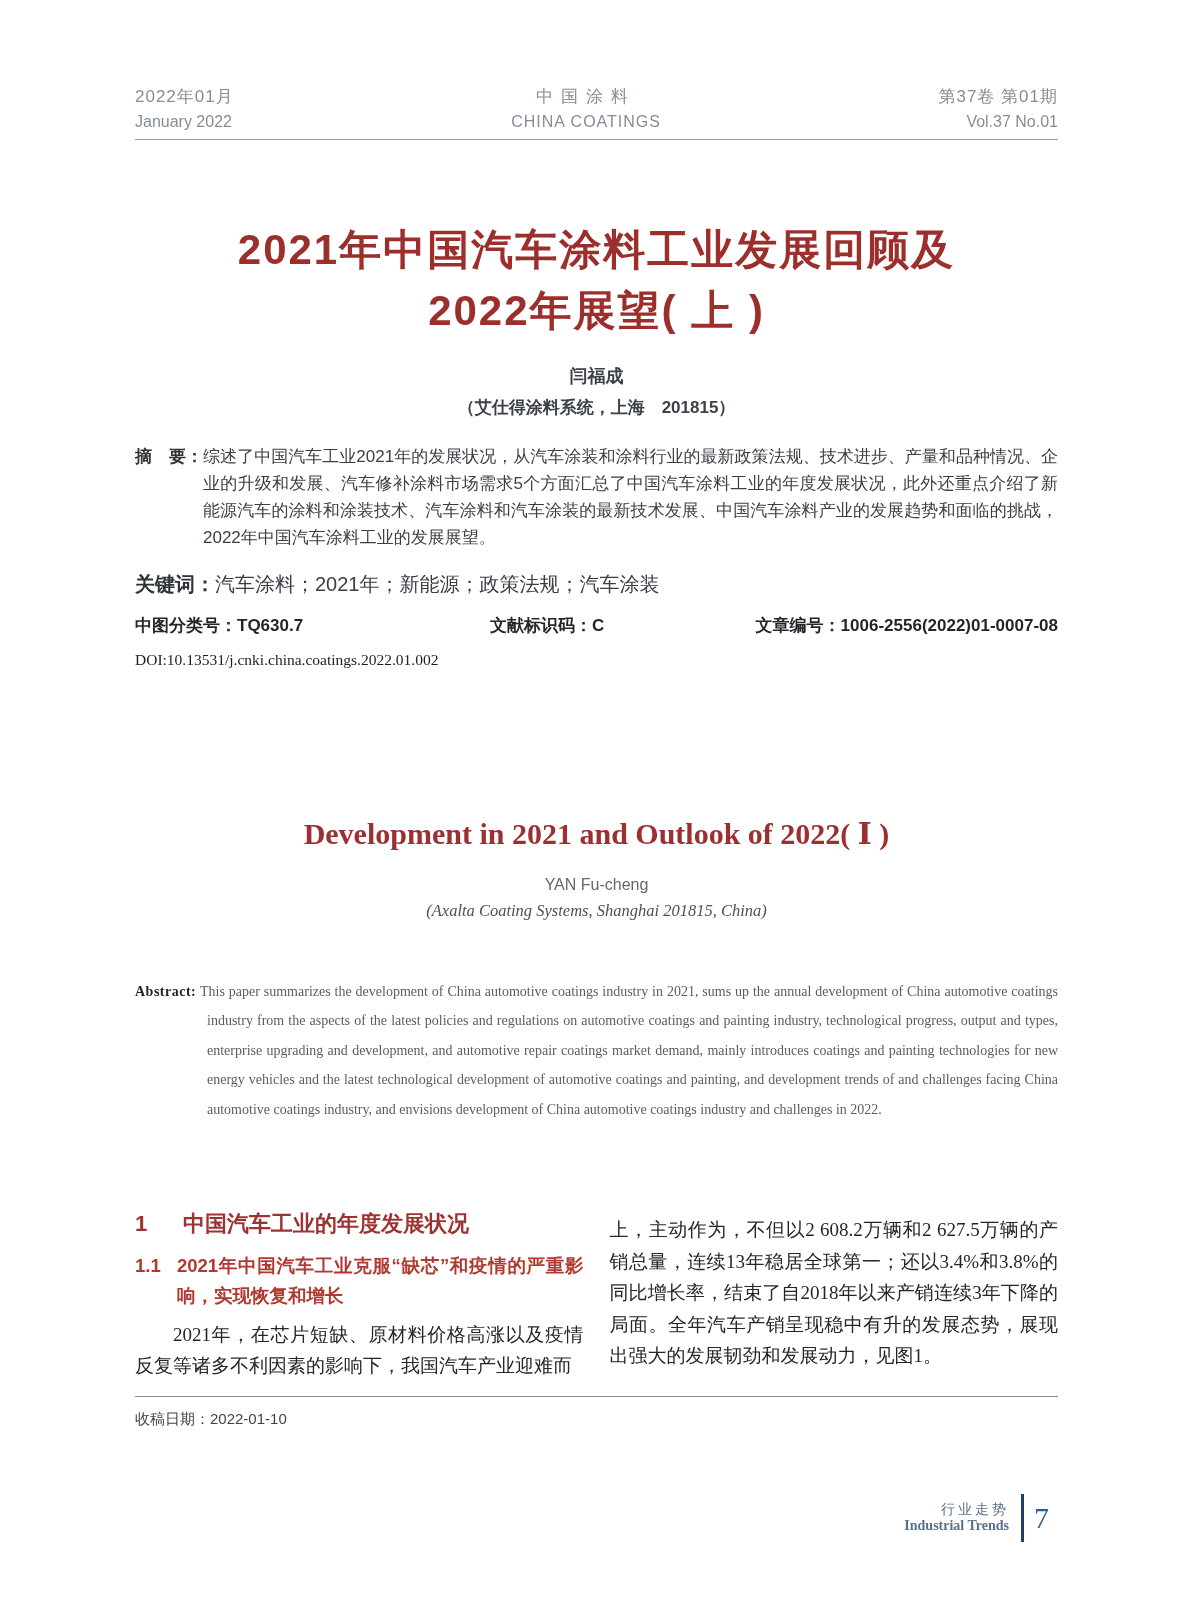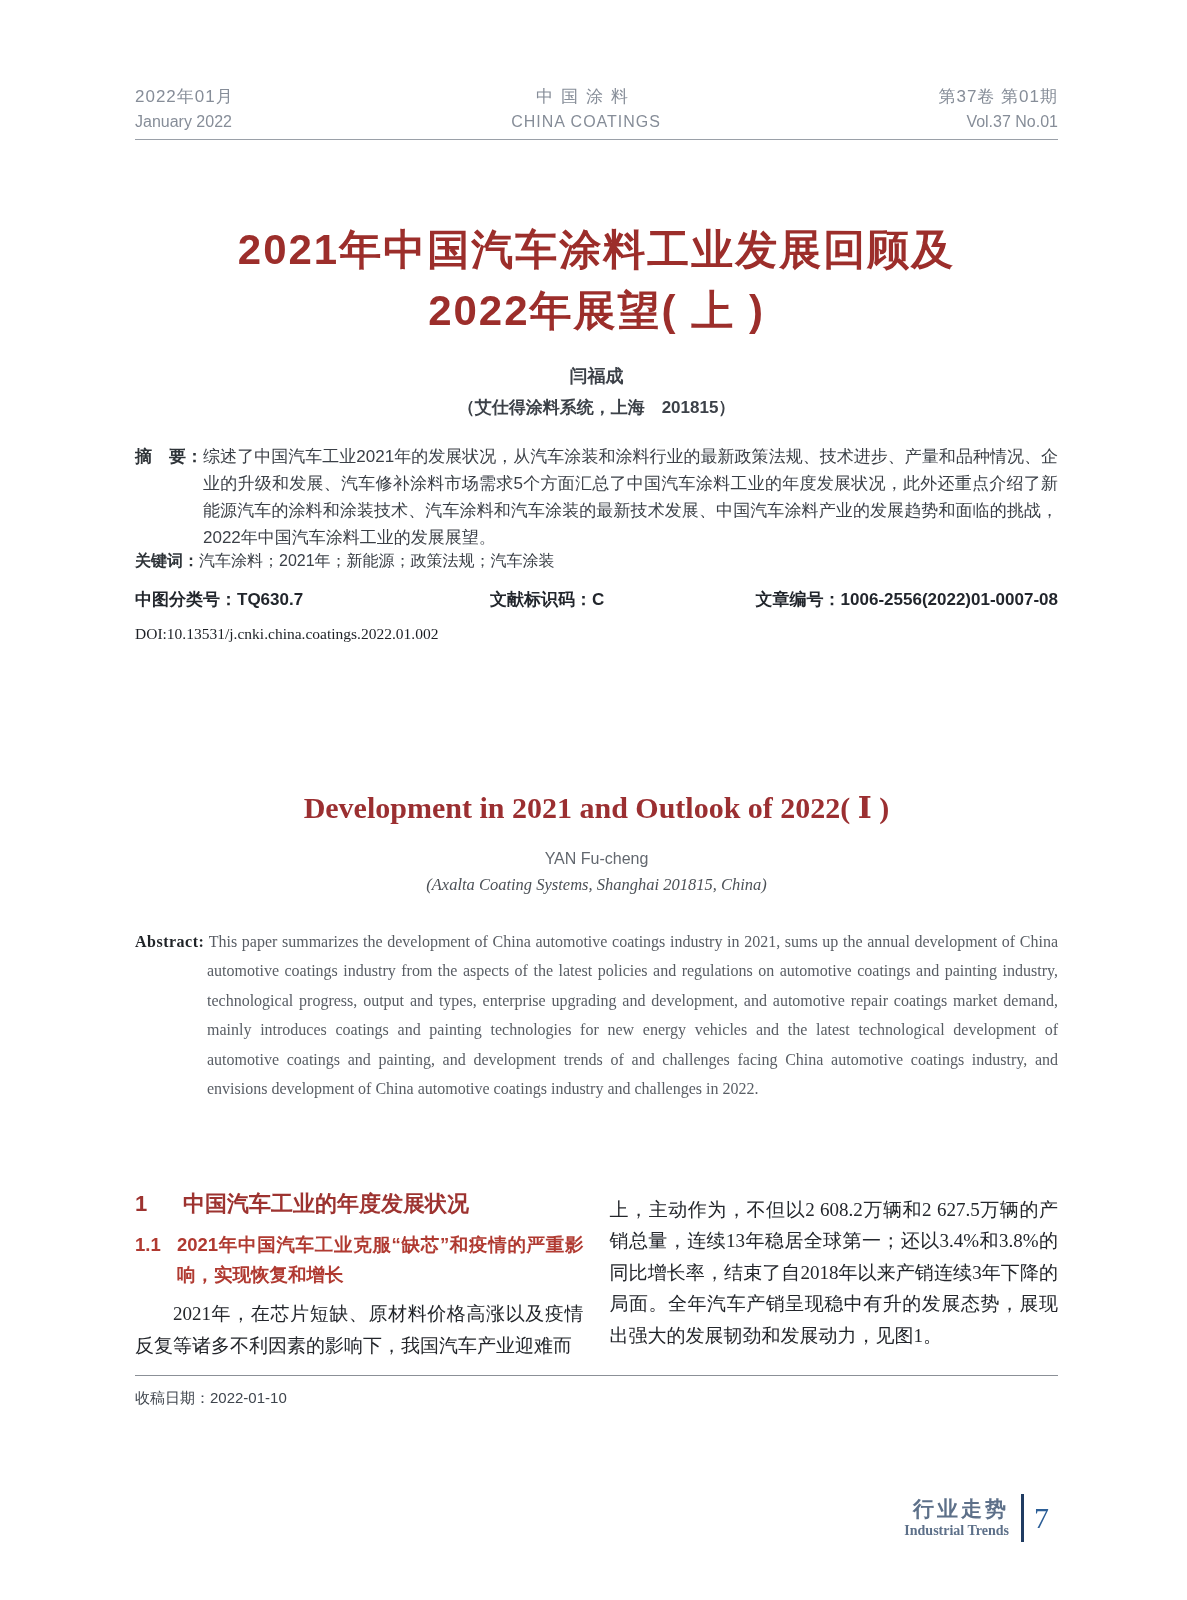--- a/index.html
+++ b/index.html
@@ -63,22 +63,22 @@
     margin-top: 24px;
     font-size: 17px;
     line-height: 27px;
     color: #3a3f46;
     text-align: justify;
     padding-left: 68px;
   }
   .abstract-cn .label-b { margin-left: -68px; }
   .label-b { font-weight: bold; color: #2e3338; }
   .keywords-cn {
-    margin-top: 0;
-    font-size: 16px;
+    margin-top: 20px;
+    font-size: 20px;
     color: #3a3f46;
   }
   .clc-row {
     margin-top: 16px;
     display: flex;
     font-size: 17px;
     font-weight: bold;
     color: #22262c;
   }
   .clc-row .clc  { width: 355px; }
@@ -111,23 +111,23 @@
     margin-top: 7px;
     text-align: center;
     font-family: "Liberation Serif", "DejaVu Serif", serif;
     font-style: italic;
     font-size: 16.5px;
     color: #4c5157;
   }
 
   
   .abstract-en {
-    margin-top: 32px;
-    font-family: "Liberation Serif", "DejaVu Serif", serif;
-    font-size: 16px;
+    margin-top: 56px;
+    font-family: "Liberation Serif", "DejaVu Serif", serif;
+    font-size: 14px;
     line-height: 29.5px;
     color: #585d64;
     text-align: justify;
     padding-left: 72px;
   }
   .abstract-en .label-en { margin-left: -72px; }
   .label-en {
     font-weight: bold;
     color: #1f2327;
     letter-spacing: 0.5px;
@@ -188,22 +188,22 @@
   
   .page-footer {
     position: absolute;
     right: 138px;
     bottom: 58px;
     display: flex;
     align-items: center;
   }
   .pf-text { text-align: right; }
   .pf-cn {
-    font-size: 21px;
-    font-weight: bold;
+    font-size: 14px;
+    font-weight: normal;
     color: #5d7089;
     letter-spacing: 3px;
     line-height: 1.2;
   }
   .pf-en {
     font-family: "Liberation Serif", "DejaVu Serif", serif;
     font-size: 14px;
     font-weight: bold;
     color: #5d7089;
     line-height: 1.3;

